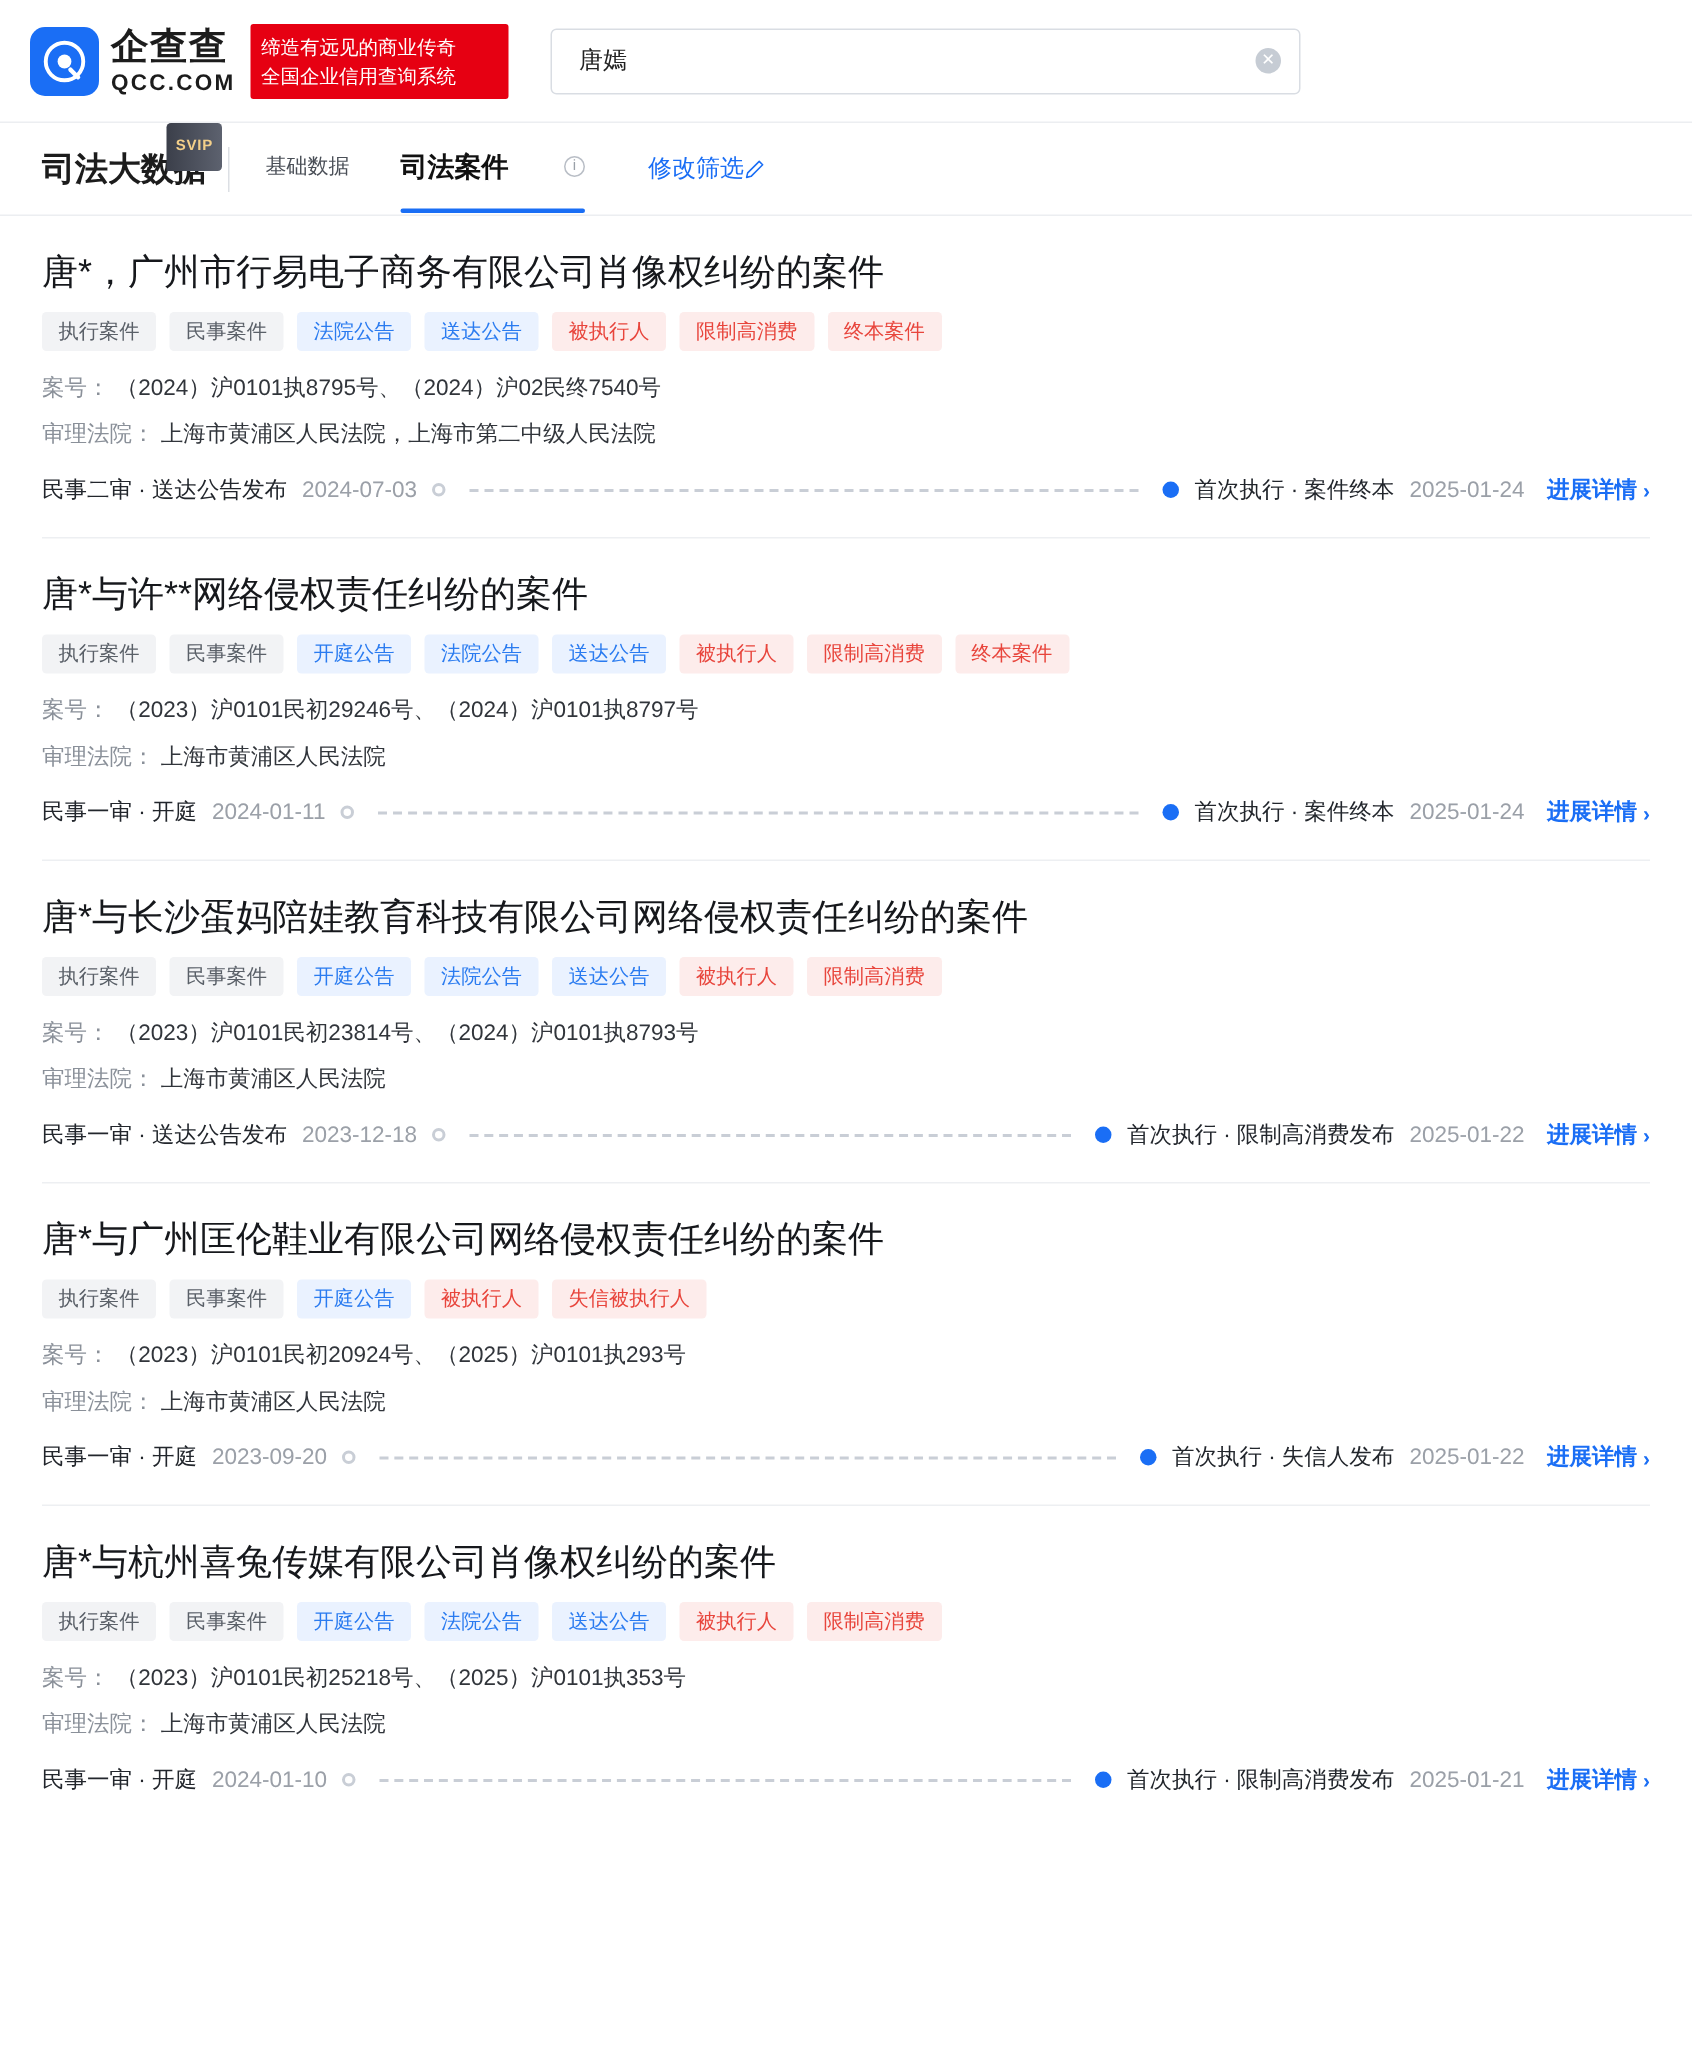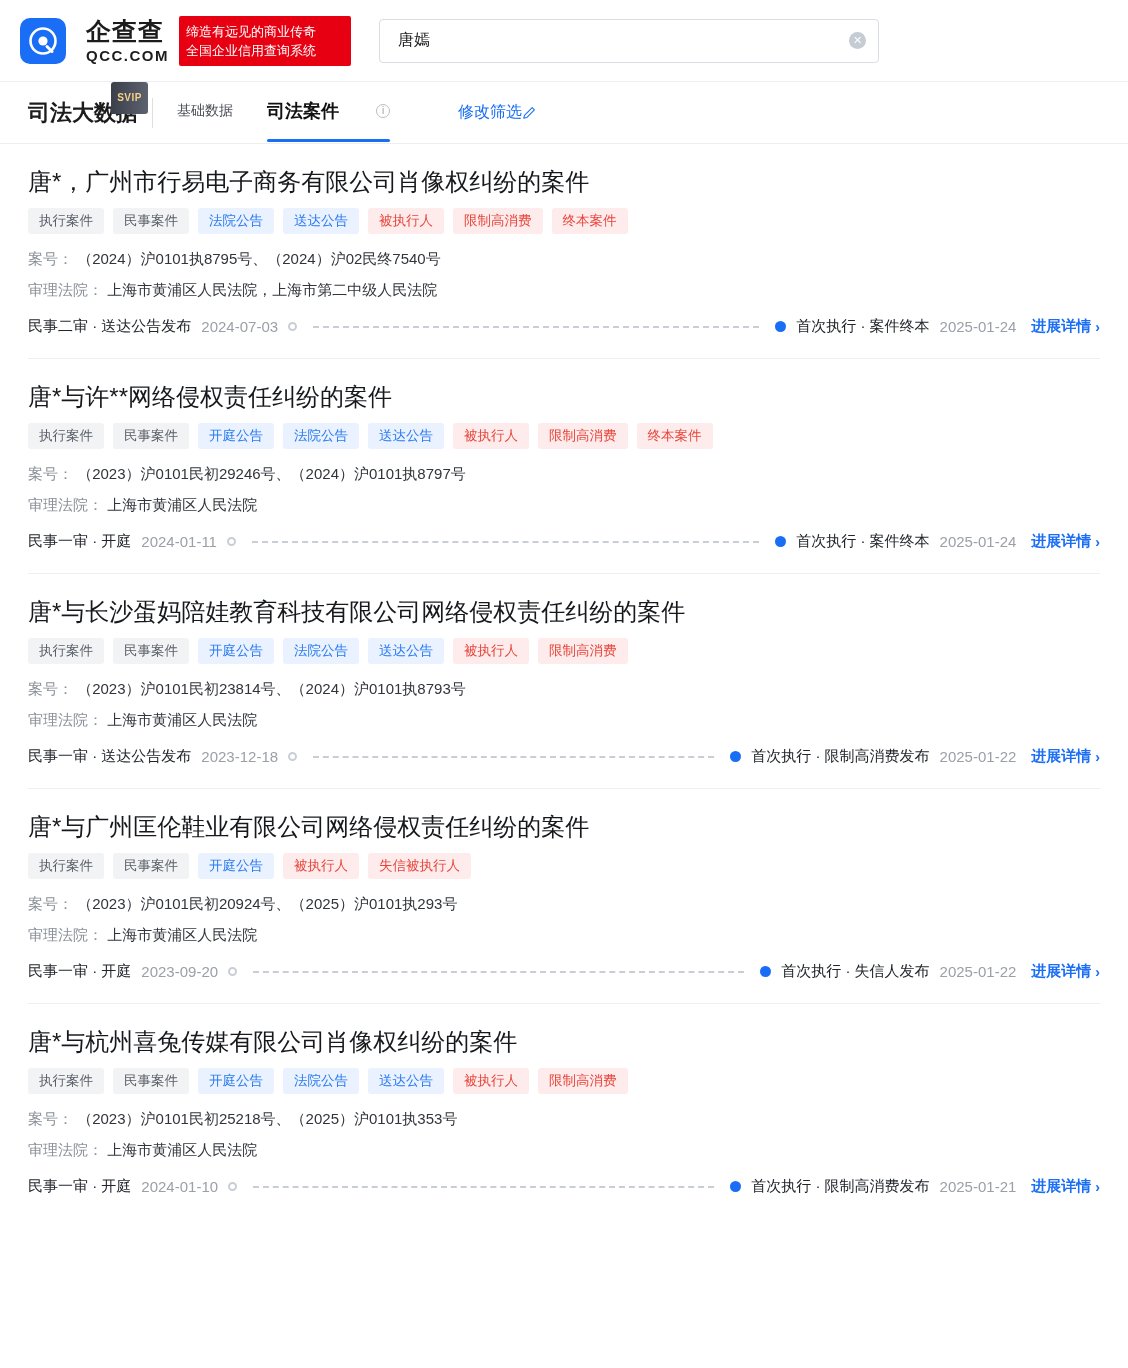--- a/index.html
+++ b/index.html
@@ -21,21 +21,21 @@
     height: 82px;
     display: flex;
     align-items: center;
     padding: 0 20px;
     background: #fff;
     border-bottom: 1px solid #eceef1;
   }
   .brand {
     display: flex;
     align-items: center;
-    gap: 20px;
+    gap: 8px;
   }
   .brand-logo {
     width: 46px;
     height: 46px;
     border-radius: 10px;
     background: #1a6ef5;
     display: flex;
     align-items: center;
     justify-content: center;
   }
@@ -166,21 +166,21 @@
     width: 14px; height: 14px;
     border: 1px solid #b9bec6;
     border-radius: 50%;
     color: #9aa0a8;
     font-size: 10px;
     line-height: 12px;
     text-align: center;
     font-weight: normal;
   }
   .filter-link {
-    margin-left: 34px;
+    margin-left: 8px;
     color: #1a6ef5;
     font-size: 16px;
     display: flex;
     align-items: center;
     gap: 0;
     cursor: pointer;
   }
   .pencil {
     width: 14px; height: 14px;
   }

